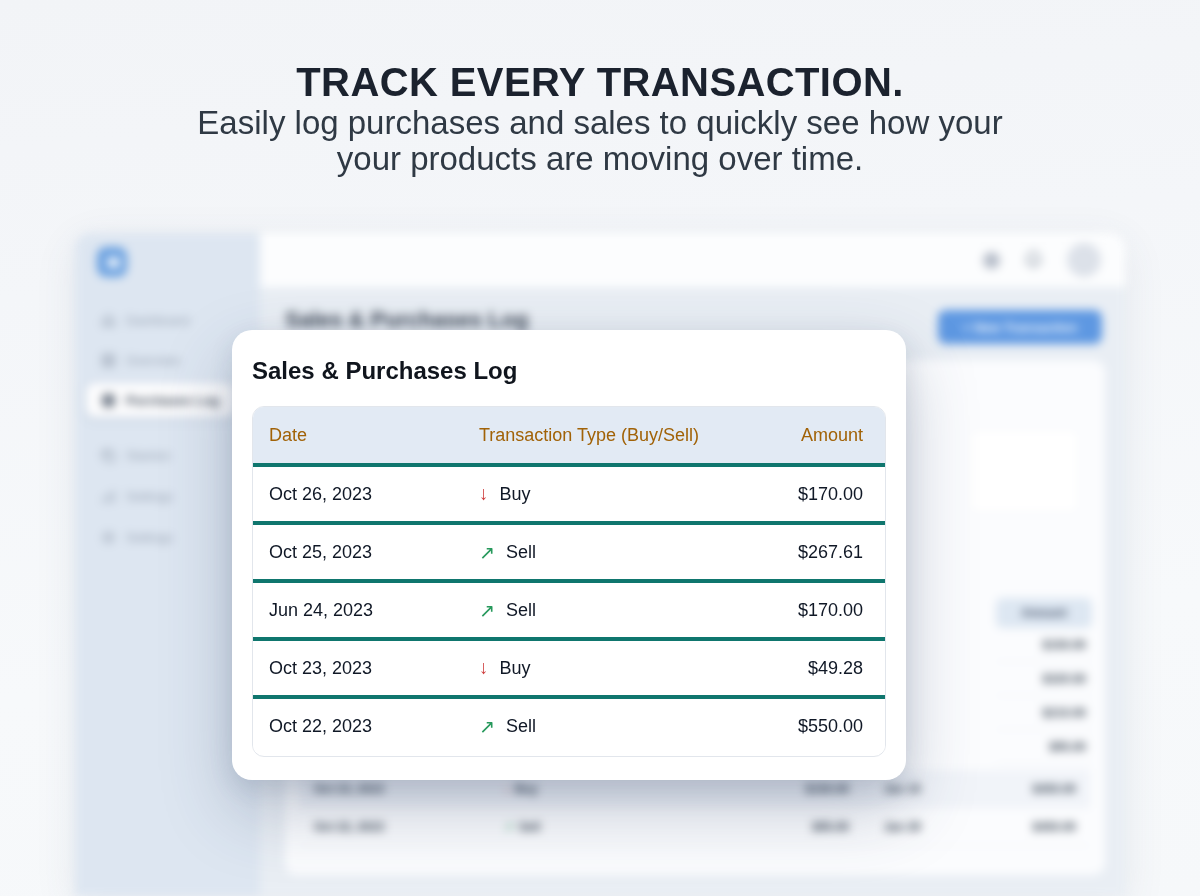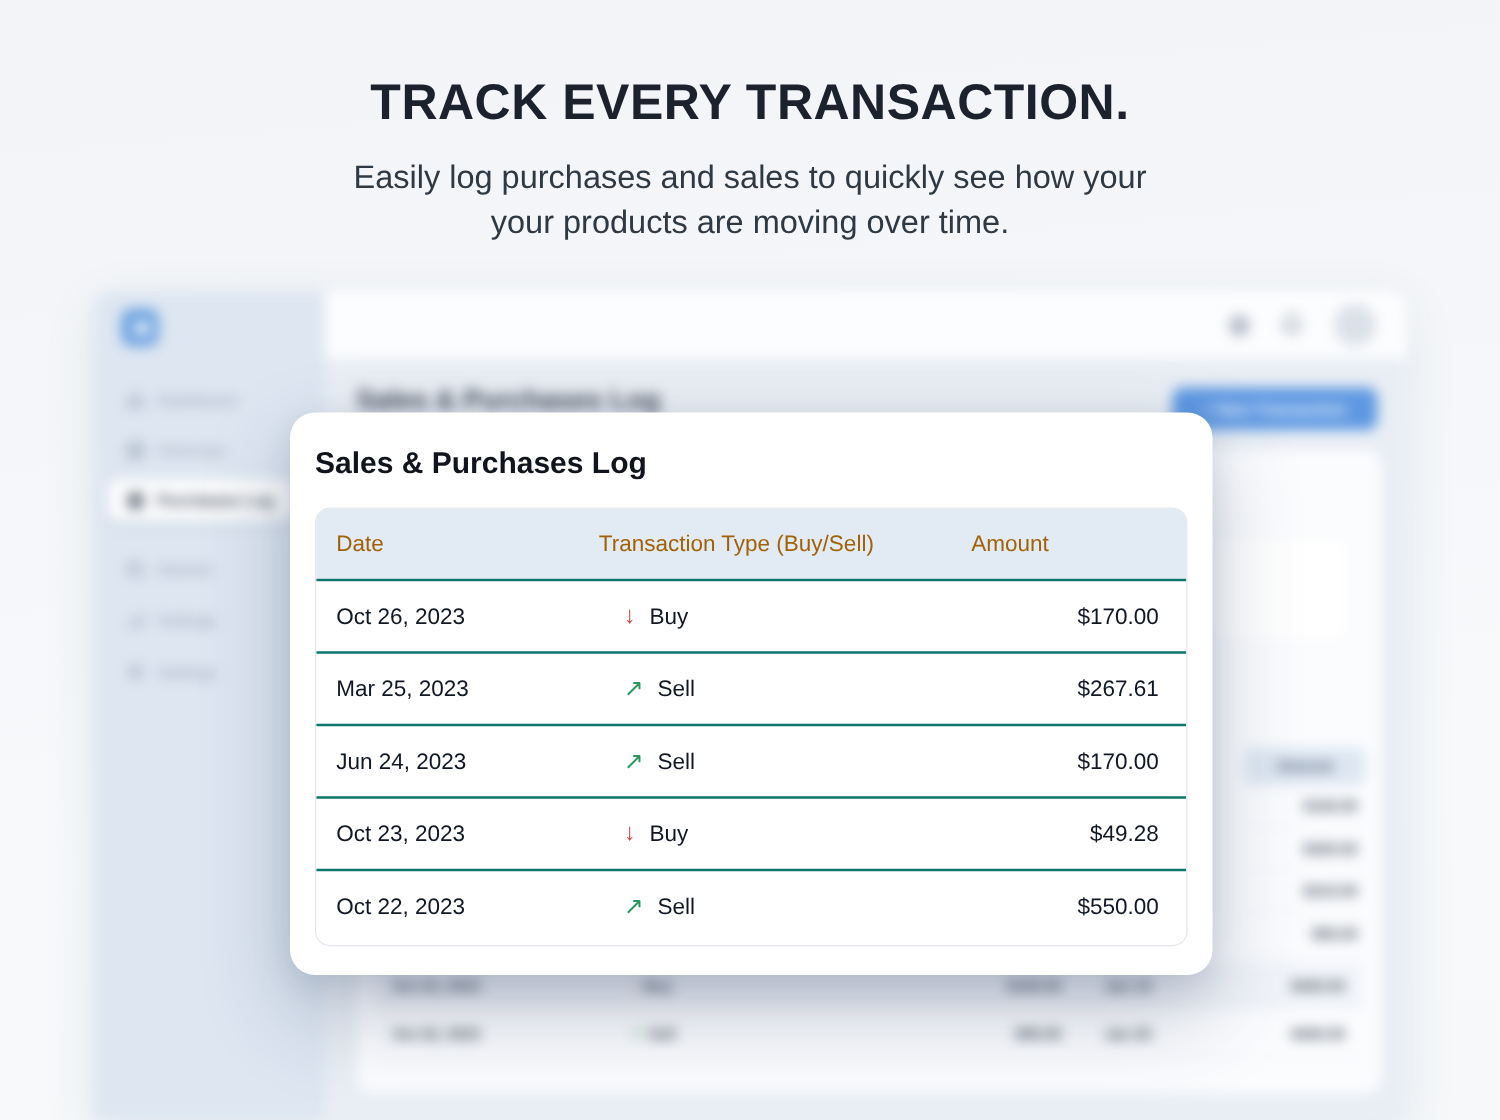--- a/index.html
+++ b/index.html
@@ -9,21 +9,21 @@
     background:linear-gradient(175deg,#f2f4f7 0%,#f4f6f9 30%,#f7f9fb 70%,#f6f8fa 100%);
     position:relative;
   }
 
   
   .hero { position:absolute; top:0; left:0; width:1200px; text-align:center; }
   .hero-title {
     margin-top:60px; font-size:40px; font-weight:700; letter-spacing:.4px; color:#1b222e;
   }
   .hero-sub {
-    margin-top:18px; font-size:26px; color:#2f3944; line-height:36px; font-weight:400;
+    font-size:33px; color:#2f3944; line-height:36px; font-weight:400;
   }
 
   
   .app-window {
     position:absolute; left:75px; top:233px; width:1050px; height:663px;
     border-radius:16px 16px 0 0; overflow:hidden;
     background:#e9eef4; filter:blur(5px);
     box-shadow:0 10px 40px rgba(70,90,120,.10);
   }
   .sidebar {
@@ -85,39 +85,39 @@
     align-items:center; font-size:12px; font-weight:700; color:#3c4856;
     padding:0 14px; border-bottom:1px solid #eef1f6;
   }
   .bg-row.shaded { background:#f1f4f9; }
   .bg-row .c3,.bg-row .c5 { text-align:right; }
   .bg-row .c4 { text-align:right; padding-right:40px; }
   .bg-row .mini-arrow { font-size:12px; margin-right:5px; }
 
   
   .fg-card {
-    position:absolute; left:232px; top:330px; width:738px; height:450px;
+    position:absolute; left:232px; top:330px; width:674px; height:450px;
     background:#ffffff; border-radius:20px;
     box-shadow:0 30px 70px rgba(45,65,100,.28), 0 8px 24px rgba(45,65,100,.12);
   }
   .fg-title { position:absolute; left:20px; top:27px; font-size:24px; font-weight:700; color:#10151d; }
   .fg-table {
     position:absolute; left:20px; right:20px; top:76px; bottom:23px;
     border:1px solid #e2e6ec; border-radius:12px; overflow:hidden; background:#fff;
   }
   .thead {
     height:56px; background:#e2eaf4;
     display:grid; grid-template-columns:226px 1fr 172px; align-items:center;
     font-size:18px; color:#a16207;
   }
   .thead .h1 { padding-left:16px; }
-  .thead .h3 { text-align:left; padding-right:22px; }
+  .thead .h3 { text-align:right; padding-right:22px; }
   .trow {
     height:58px; display:grid; grid-template-columns:226px 1fr 172px; align-items:center;
-    font-size:18px; color:#101826; border-top:2px solid #0f766e; background:#fff;gap:20px;
+    font-size:18px; color:#101826; border-top:4px solid #0f766e; background:#fff;
   }
   .trow .c-date { padding-left:16px; }
   .trow .c-type { display:flex; align-items:center; gap:11px; }
   .trow .c-amt { text-align:right; padding-right:22px; }
   .arrow { font-size:19px; font-weight:400; }
   .arrow.buy { color:#cf3f3f; }
   .arrow.sell { color:#27995c; }
 </style>
 </head>
 <body>
@@ -235,21 +235,21 @@
 
     <div class="trow">
       <div class="c-date">Oct 26, 2023</div>
       <div class="c-type">
           <span class="arrow buy">↓</span>
           <span>Buy</span>
         </div>
       <div class="c-amt">$170.00</div>
     </div>
     <div class="trow">
-      <div class="c-date">Mar 25, 2023</div>
+      <div class="c-date">Oct 25, 2023</div>
       <div class="c-type">
           <span class="arrow sell">↗</span>
           <span>Sell</span>
         </div>
       <div class="c-amt">$267.61</div>
     </div>
     <div class="trow">
       <div class="c-date">Jun 24, 2023</div>
       <div class="c-type">
           <span class="arrow sell">↗</span>

